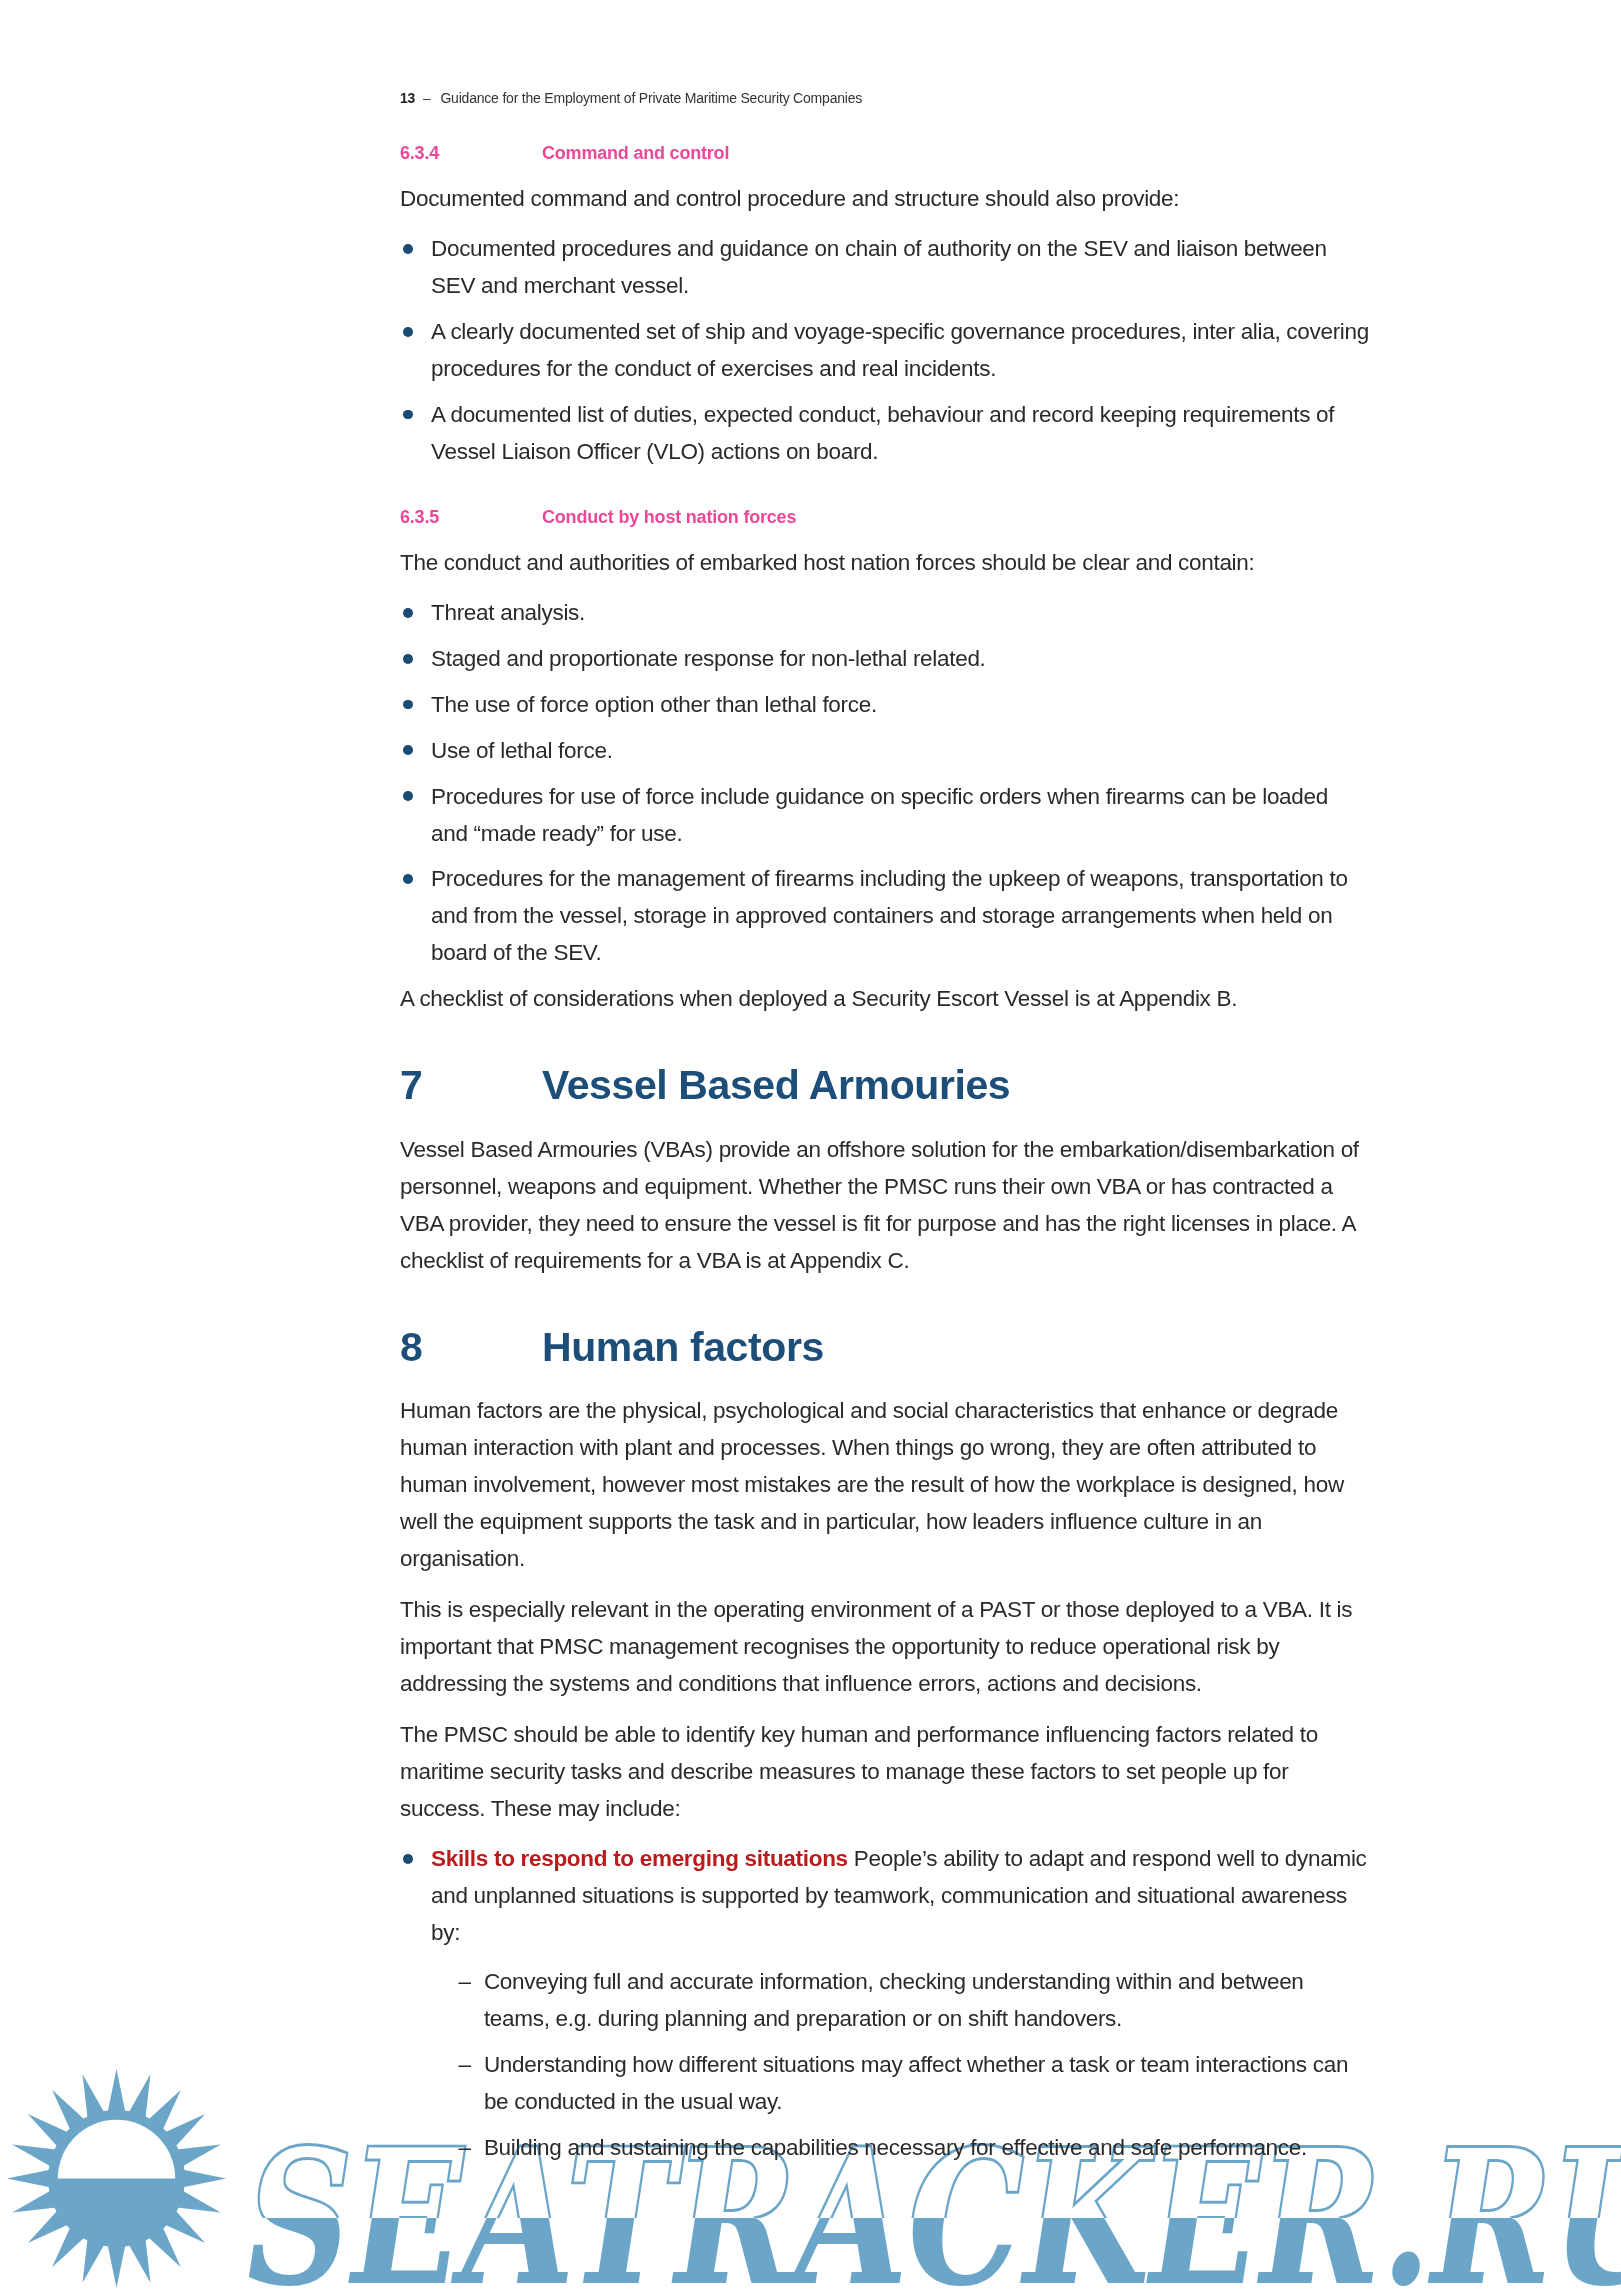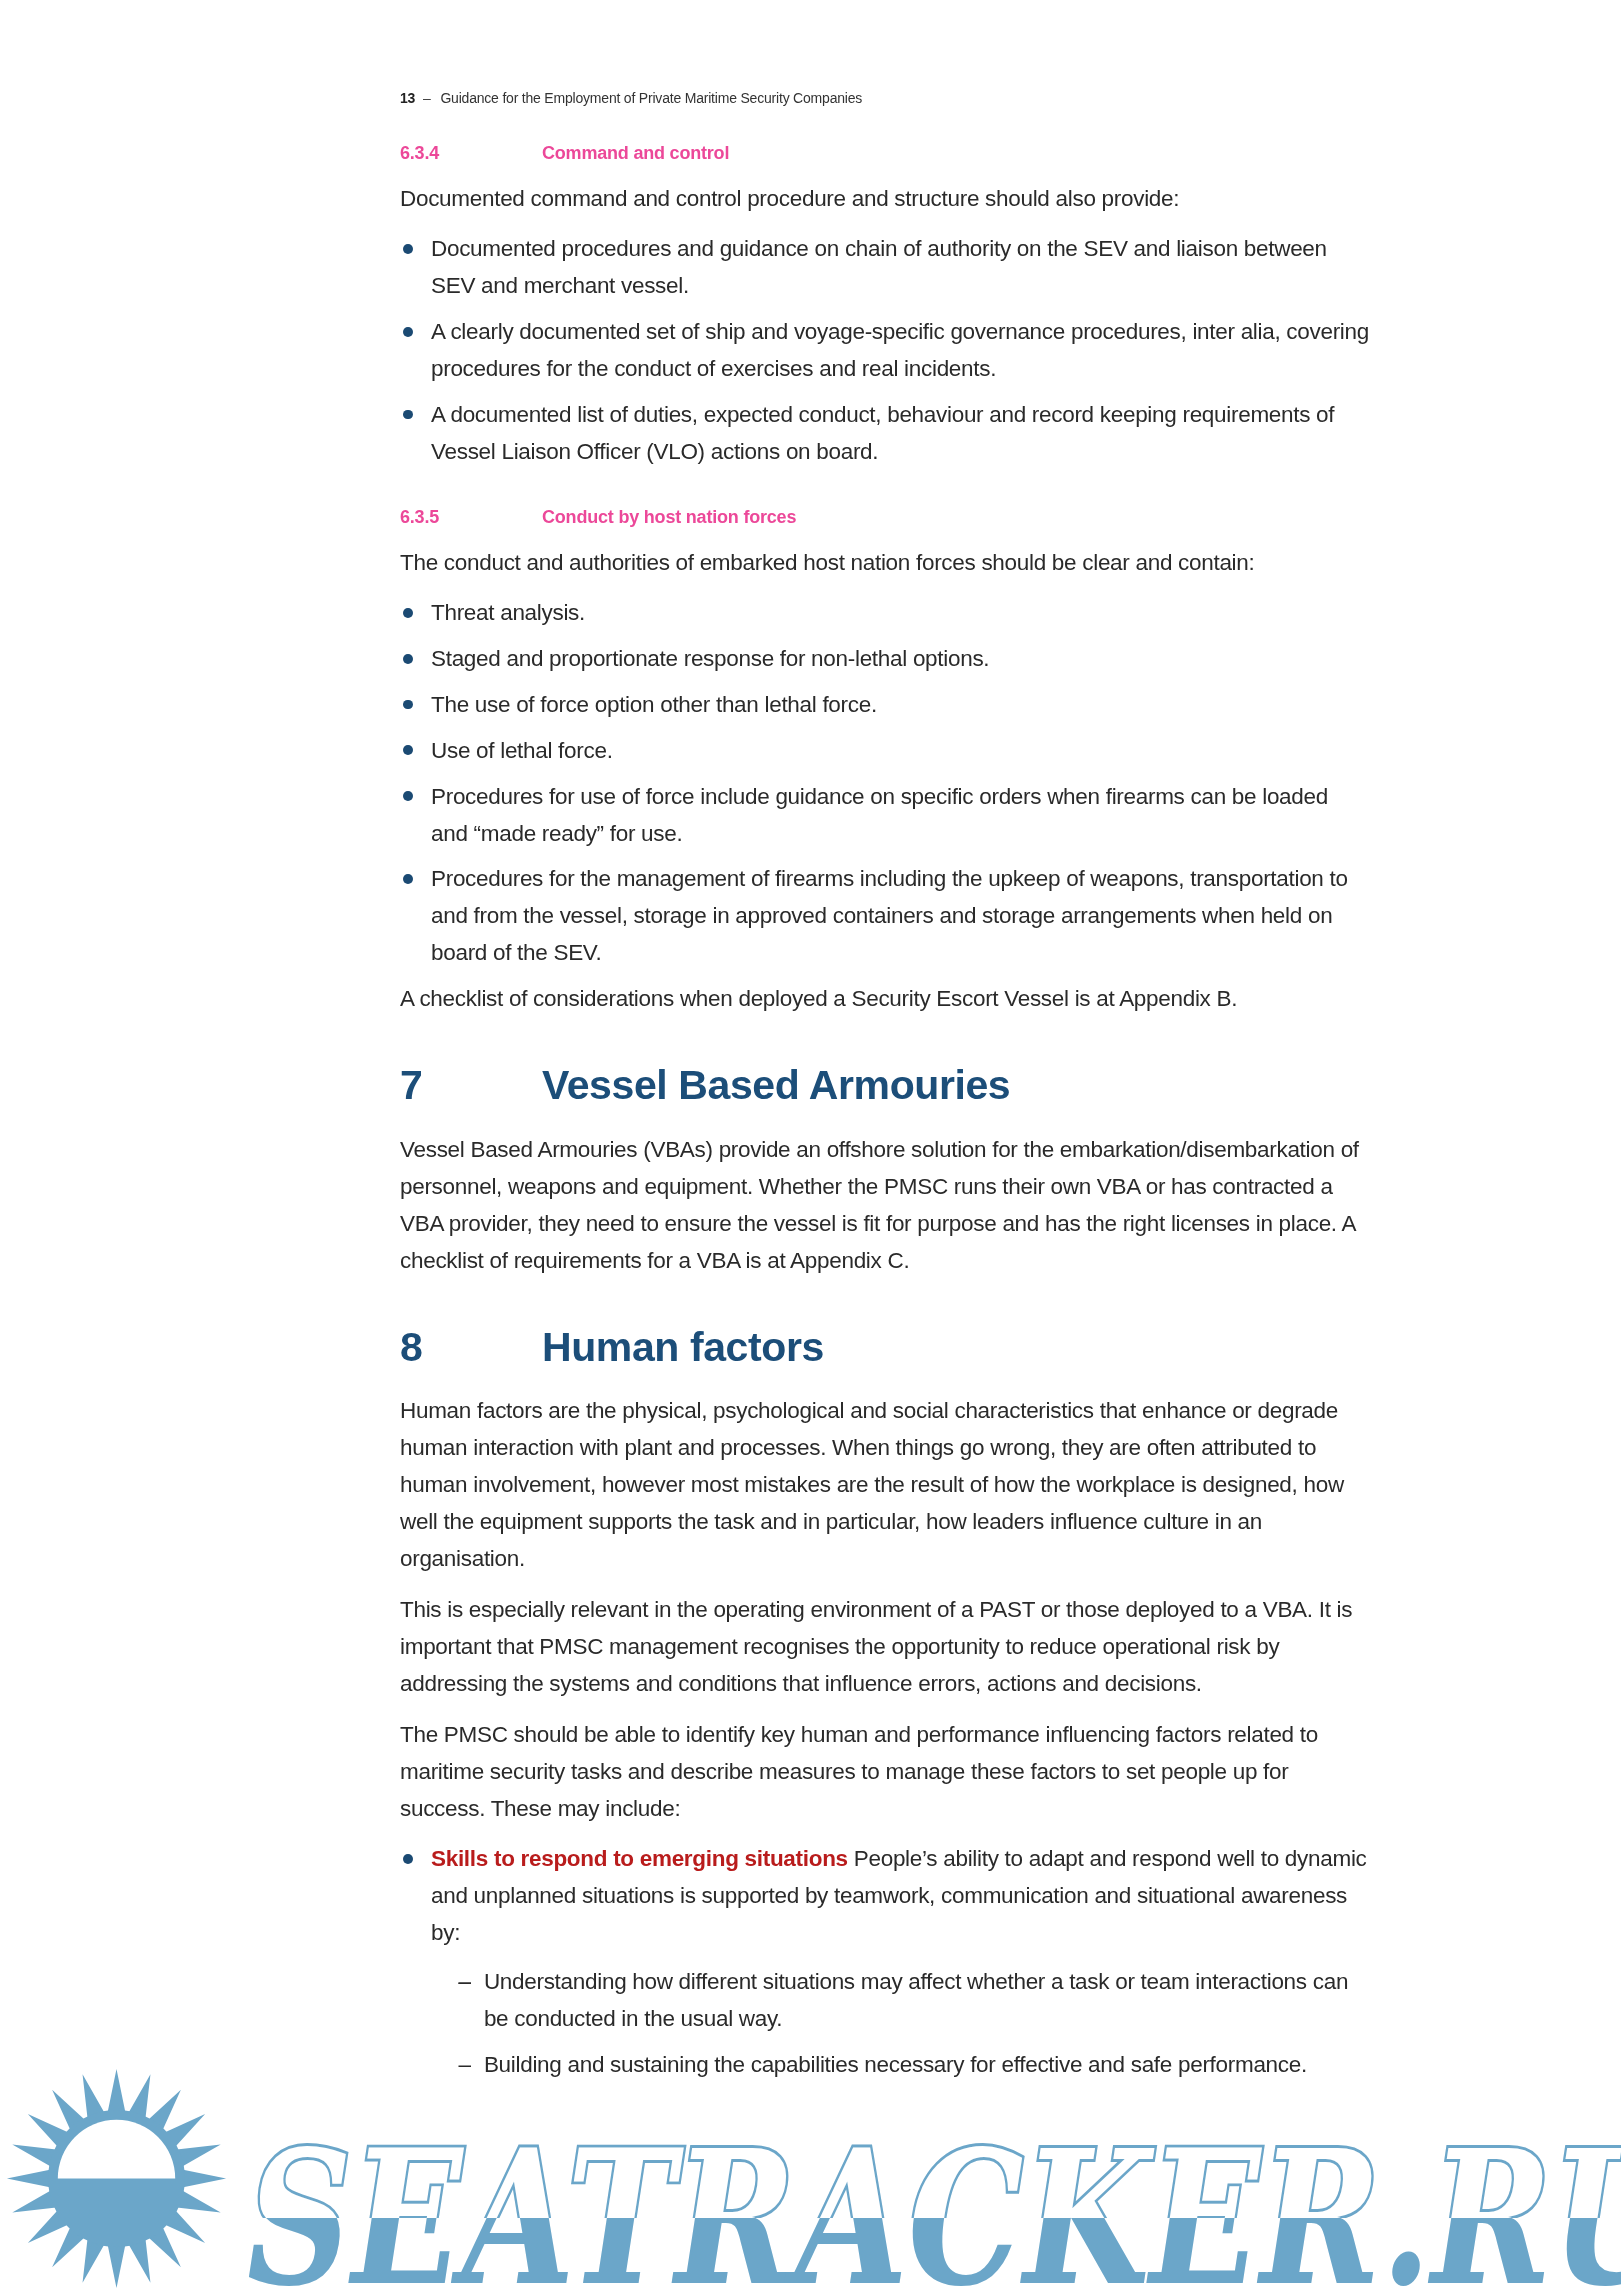--- a/index.html
+++ b/index.html
@@ -190,21 +190,21 @@
     </section>
 
     <section>
       <h3 class="subhead">
         <span class="h-num">6.3.5</span>
         <span class="h-title">Conduct by host nation forces</span>
       </h3>
       <p class="body">The conduct and authorities of embarked host nation forces should be clear and contain:</p>
       <ul class="blist">
         <li><span class="b-dot"></span><span>Threat analysis.</span></li>
-        <li><span class="b-dot"></span><span>Staged and proportionate response for non-lethal options.</span></li>
+        <li><span class="b-dot"></span><span>Staged and proportionate response for non-lethal related.</span></li>
         <li><span class="b-dot"></span><span>The use of force option other than lethal force.</span></li>
         <li><span class="b-dot"></span><span>Use of lethal force.</span></li>
         <li><span class="b-dot"></span><span>Procedures for use of force include guidance on specific orders when firearms can be loaded and “made ready” for use.</span></li>
         <li><span class="b-dot"></span><span>Procedures for the management of firearms including the upkeep of weapons, transportation to and from the vessel, storage in approved containers and storage arrangements when held on board of the SEV.</span></li>
       </ul>
       <p class="body">A checklist of considerations when deployed a Security Escort Vessel is at Appendix B.</p>
     </section>
 
     <section>
       <h2 class="sechead">
@@ -219,21 +219,21 @@
         <span class="h-num">8</span>
         <span class="h-title">Human factors</span>
       </h2>
       <p class="body">Human factors are the physical, psychological and social characteristics that enhance or degrade human interaction with plant and processes. When things go wrong, they are often attributed to human involvement, however most mistakes are the result of how the workplace is designed, how well the equipment supports the task and in particular, how leaders influence culture in an organisation.</p>
       <p class="body">This is especially relevant in the operating environment of a PAST or those deployed to a VBA. It is important that PMSC management recognises the opportunity to reduce operational risk by addressing the systems and conditions that influence errors, actions and decisions.</p>
       <p class="body">The PMSC should be able to identify key human and performance influencing factors related to maritime security tasks and describe measures to manage these factors to set people up for success. These may include:</p>
       <ul class="blist">
         <li>
           <span class="b-dot"></span><span class="bold-lead">Skills to respond to emerging situations</span><span> People’s ability to adapt and respond well to dynamic and unplanned situations is supported by teamwork, communication and situational awareness by:</span>
           <ul class="sublist">
-            <li><span class="dash-marker">–</span></li>
+            <li><span class="dash-marker">–</span><span>Conveying full and accurate information, checking understanding within and between teams, e.g. during planning and preparation or on shift handovers.</span></li>
             <li><span class="dash-marker">–</span><span>Understanding how different situations may affect whether a task or team interactions can be conducted in the usual way.</span></li>
             <li><span class="dash-marker">–</span><span>Building and sustaining the capabilities necessary for effective and safe performance.</span></li>
           </ul>
         </li>
       </ul>
     </section>
 
   </div>
 </div>
 

